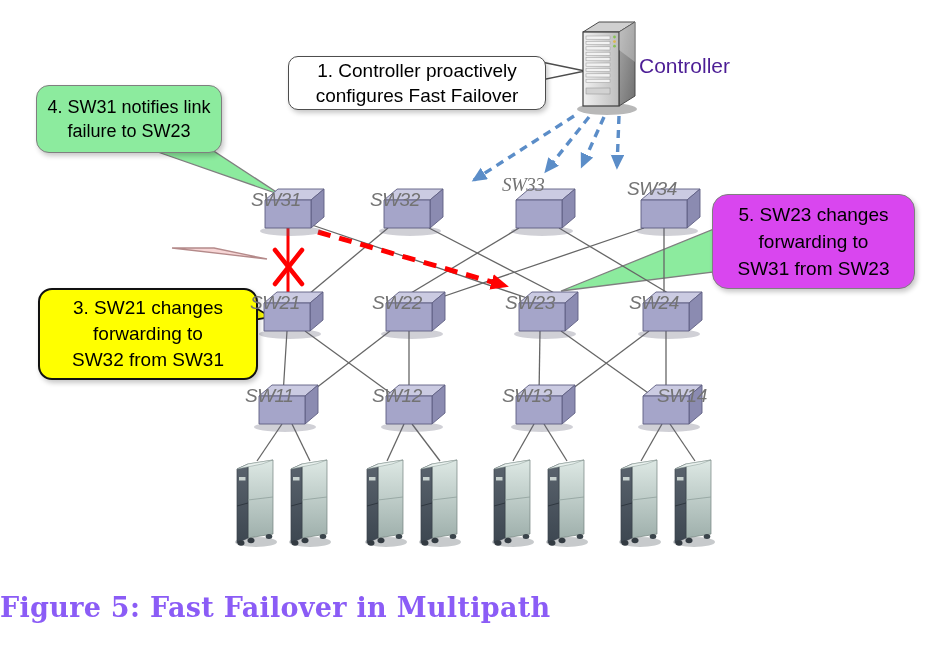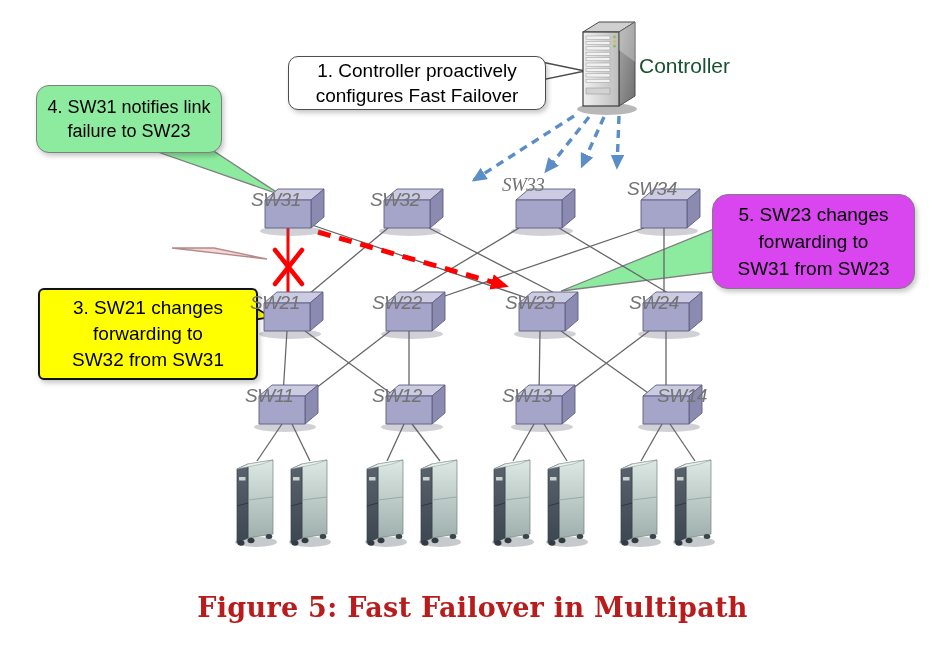--- a/index.html
+++ b/index.html
@@ -17,30 +17,30 @@
     text-align:center;white-space:pre-line;box-sizing:border-box;
     box-shadow:2px 3px 5px rgba(0,0,0,0.22);
   }
   .callout.c1{left:288px;top:56px;width:258px;height:54px;background:#ffffff;
     border:1.5px solid #4d4d4d;border-radius:10px;font-size:19px;line-height:25px;}
   .callout.c4{left:36px;top:85px;width:186px;height:68px;background:#8ceb9e;
     border:1.5px solid #7f7f7f;border-radius:13px;font-size:18px;line-height:24px;}
   .callout.c2{left:36px;top:191px;width:211px;height:58px;background:#f7d6d6;
     border:1.5px solid #b48a8a;border-radius:13px;font-size:18px;line-height:24px;}
   .callout.c3{left:38px;top:288px;width:220px;height:92px;background:#ffff00;
-    border:2px solid #111111;border-radius:6px;font-size:19px;line-height:26px;}
+    border:2px solid #111111;border-radius:14px;font-size:19px;line-height:26px;}
   .callout.c5{left:712px;top:194px;width:203px;height:95px;background:#d946ef;
     border:1.5px solid #7f7f7f;border-radius:16px;font-size:19px;line-height:27px;}
   .controller-label{
-    position:absolute;z-index:2;left:639px;top:54px;font-size:21px;color:#14532d;white-space:nowrap;
+    position:absolute;z-index:2;left:639px;top:54px;font-size:21px;color:#4c1d95;white-space:nowrap;
   }
   .fig-caption{
-    position:absolute;z-index:2;left:0;top:592px;width:945px;text-align:center;
+    position:absolute;z-index:2;left:0;top:592px;width:945px;
     font-family:"DejaVu Serif","Liberation Serif",serif;font-weight:bold;font-size:27px;
-    letter-spacing:0.3px;color:#b91c1c;
+    letter-spacing:0.3px;color:#8b5cf6;
   }
 </style>
 </head>
 <body>
 
 <div class="stage">
 
   <svg width="945" height="656" viewBox="0 0 945 656">
     <defs>
       <marker id="arrBlue" markerWidth="6" markerHeight="6" refX="3.6" refY="2" orient="auto">

